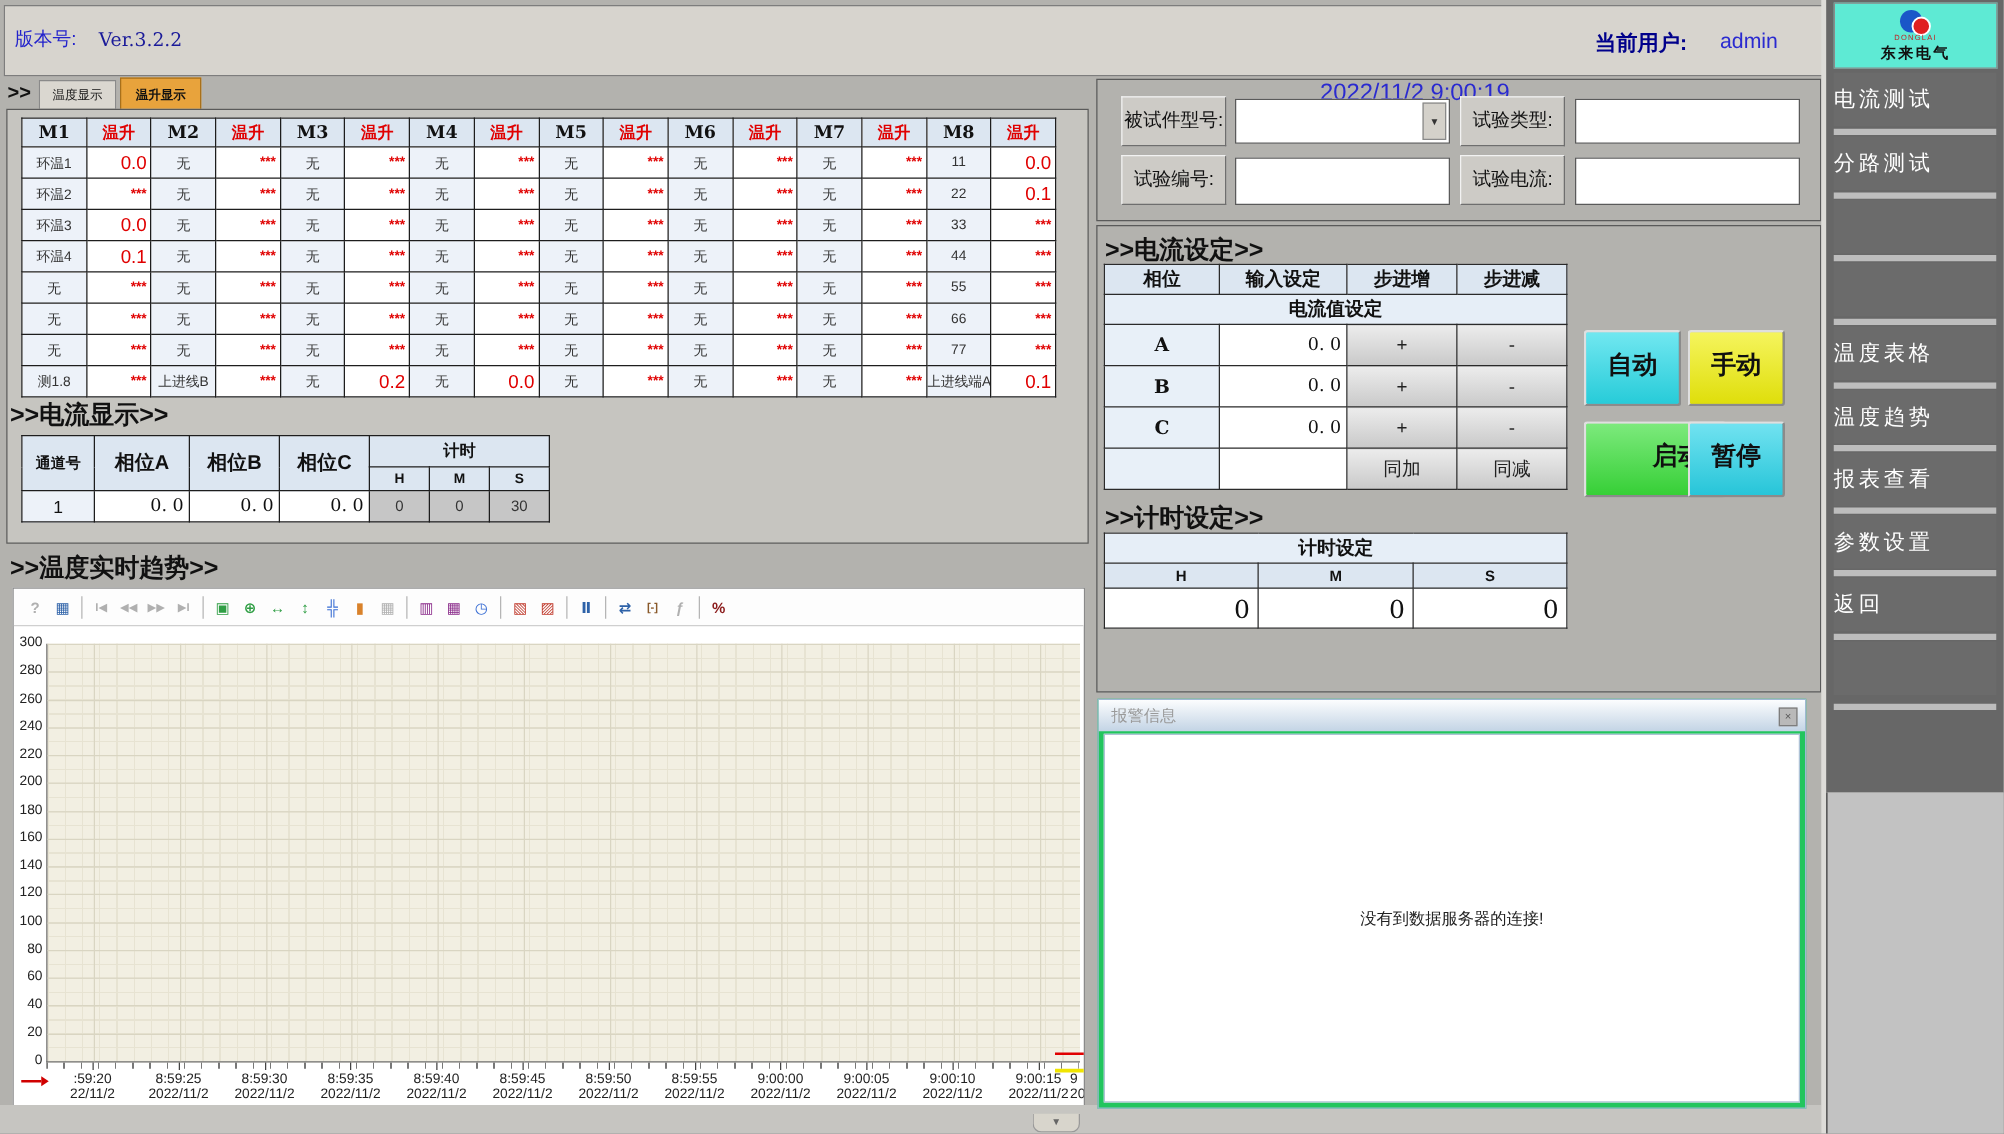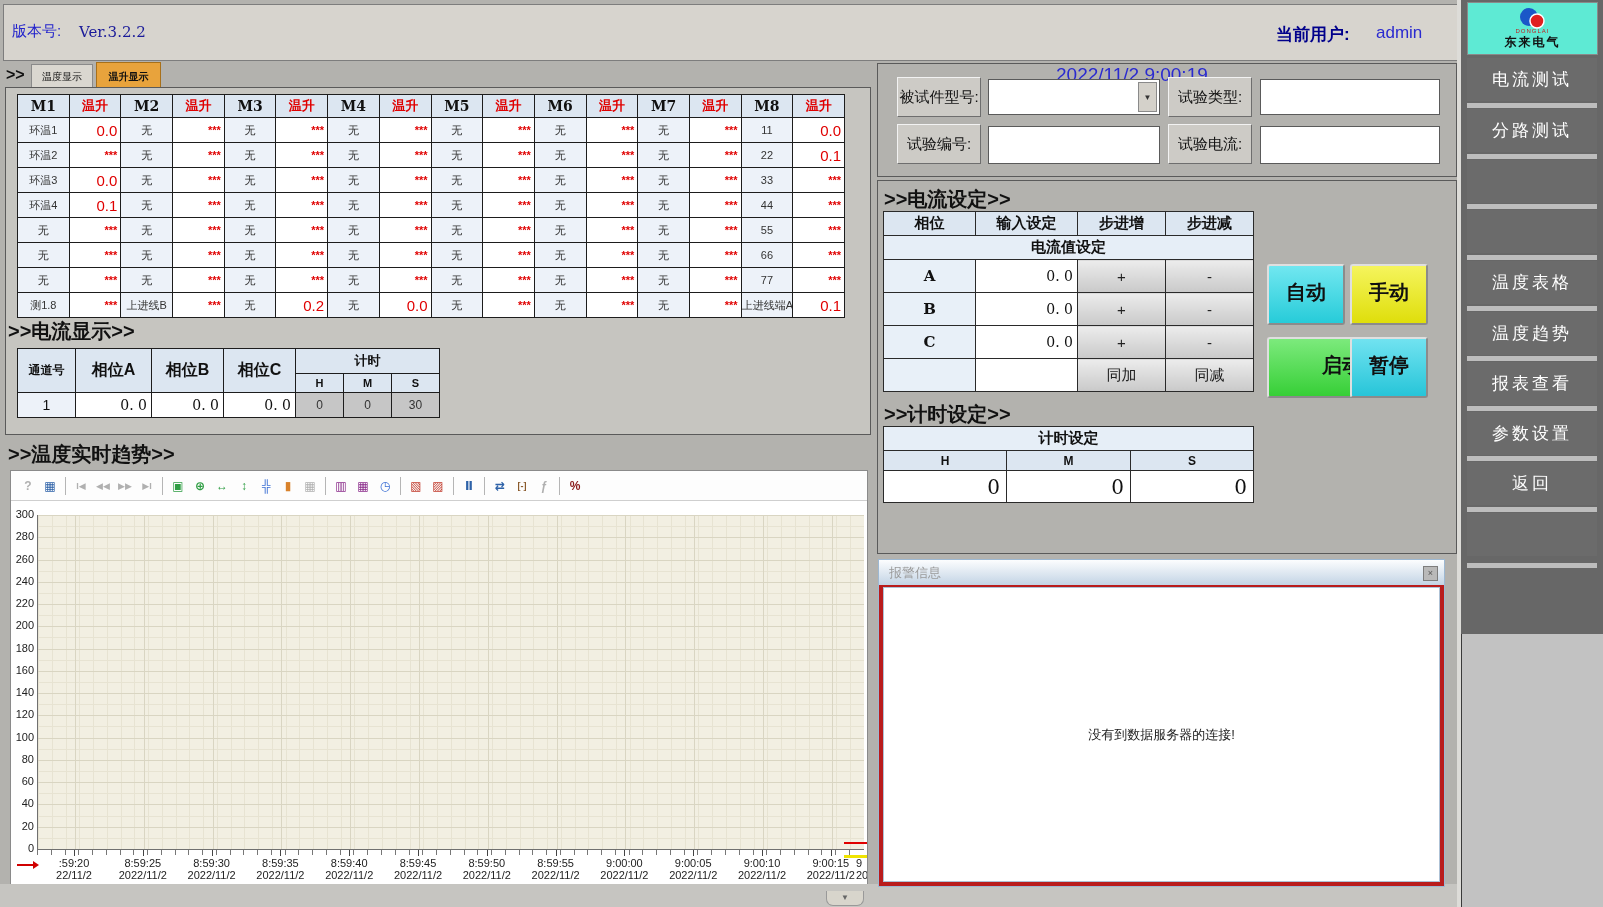--- a/index.html
+++ b/index.html
@@ -81,38 +81,38 @@
   .st-phase{background:#e8f0f8;font-family:"DejaVu Serif",serif;font-weight:bold;font-size:15px;text-align:center;height:33px;}
   .st-input{background:#fff;font-family:"DejaVu Serif",serif;font-size:14px;text-align:right;padding-right:4px !important;}
   .st-btn{background:linear-gradient(#ececec,#c9c9c9);font-size:15px;text-align:center;color:#222;}
   .ts-head{background:#dce6f1;font-size:12px;font-weight:bold;height:20px;text-align:center;}
   .ts-val{background:#fff;font-family:"DejaVu Serif",serif;font-size:20px;text-align:right;padding-right:6px !important;height:32px;}
 
   .big-btn{position:absolute;width:74px;height:57px;border:2px outset #dfdfdf;border-radius:3px;
            font-size:20px;font-weight:bold;color:#101010;text-align:center;line-height:53px;cursor:default;}
 
   
-  .alarm{left:878px;top:559px;width:565px;height:326px;border:1px solid #9db8d2;background:#b91c1c;}
+  .alarm{left:878px;top:559px;width:565px;height:326px;border:1px solid #9db8d2;background:#22c55e;}
   .alarm-title{position:absolute;left:0;top:0;right:0;height:25px;background:linear-gradient(#fcfdfe,#c3d4e5);
                font-size:13px;color:#9a9a9a;line-height:25px;padding-left:10px;}
   .alarm-close{position:absolute;right:6px;top:6px;width:13px;height:13px;background:#b9b9b9;border:1px solid #7d7d7d;
                font-size:9px;line-height:12px;text-align:center;color:#555;}
   .alarm-body{position:absolute;left:4px;top:27px;width:555px;height:293px;background:#fff;border:1px solid #aec2d6;
               display:flex;align-items:center;justify-content:center;font-size:13px;color:#222;}
 
   
   .side-divider{left:1457px;top:0;width:4px;height:907px;background:#dddcd8;}
   .sidebar-dark{left:1461px;top:0;width:142px;height:634px;background:#676767;}
   .sidebar-light{left:1461px;top:634px;width:142px;height:273px;background:#c2c2c2;border-left:1px solid #3a3a3a;}
   .logo-box{left:1467px;top:2px;width:129px;height:51px;background:#5eead4;border:1px solid #8a8a8a;
             display:flex;flex-direction:column;align-items:center;justify-content:center;}
   .logo-sub{font-size:6px;color:#c02020;letter-spacing:1px;margin-top:-3px;}
   .logo-text{font-size:12px;font-weight:bold;color:#111;letter-spacing:2px;}
   .side-btn{position:absolute;left:1467px;width:130px;height:43px;background:#6b6b6b;color:#fff;
-            font-size:17px;text-align:center;line-height:43px;letter-spacing:3px;cursor:default;}
+            font-size:17px;text-align:left;line-height:43px;letter-spacing:3px;cursor:default;}
   .side-strip{position:absolute;left:1467px;width:130px;height:5px;background:#bdbdbd;}
 
   .bottom-strip{left:0;top:884px;width:1457px;height:23px;background:#c6c5c1;}
   .bottom-tab{left:826px;top:891px;width:36px;height:14px;background:#d8d5cc;border:1px solid #999;border-top:none;
               border-radius:0 0 7px 7px;font-size:8px;color:#666;text-align:center;line-height:13px;}
   .leftmarker{left:16px;top:863px;width:16px;height:2px;background:#d00000;}
   .leftmarker:after{content:"";position:absolute;left:16px;top:-3px;border-left:6px solid #d00000;
                     border-top:4px solid transparent;border-bottom:4px solid transparent;}
 </style>
 </head>

